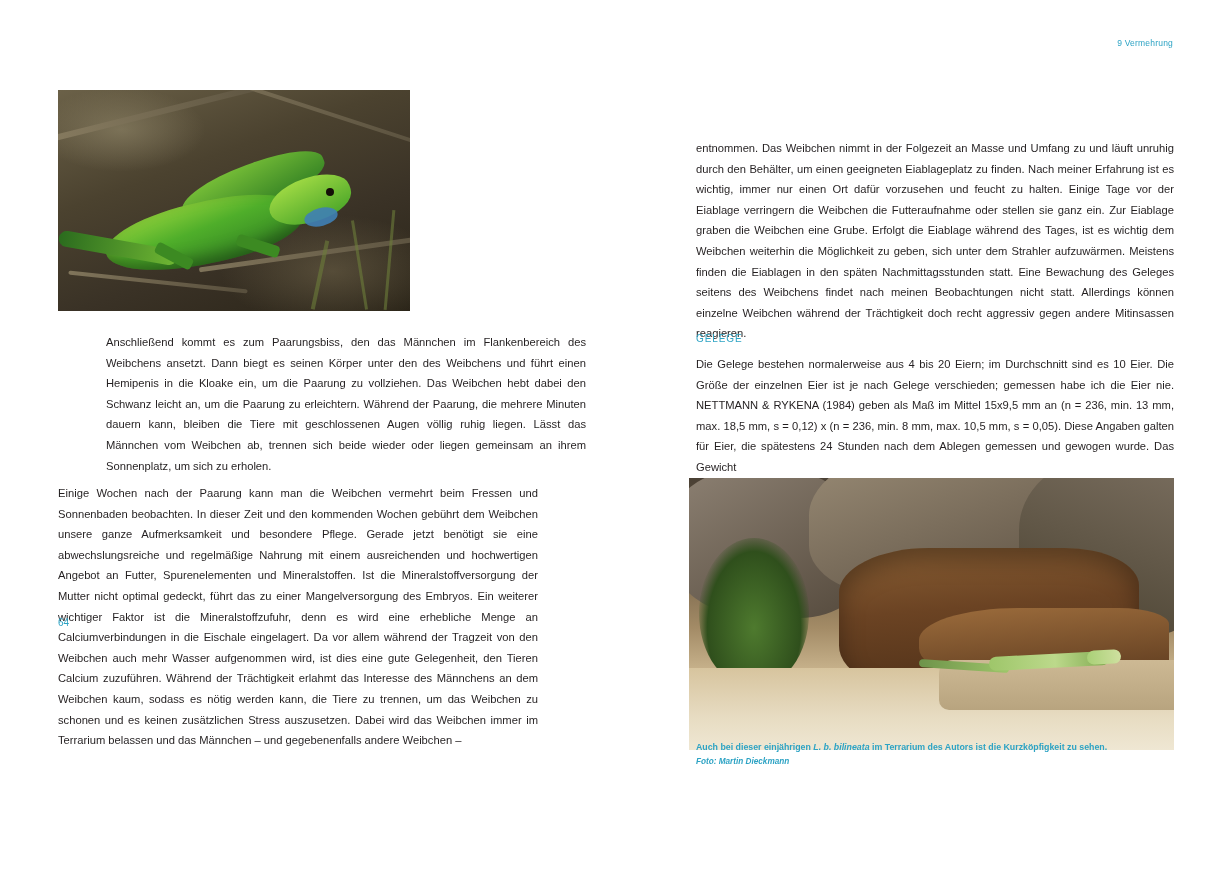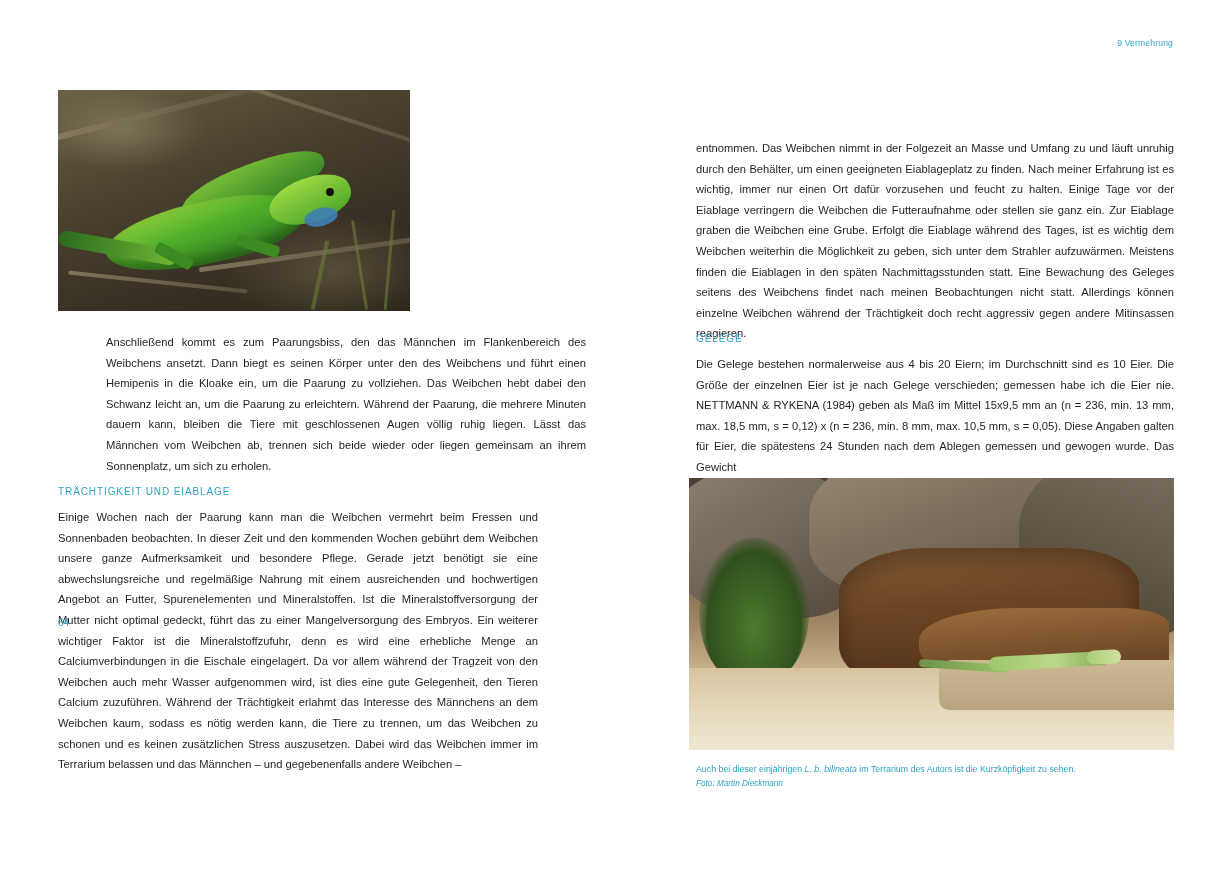--- a/index.html
+++ b/index.html
@@ -262,25 +262,26 @@
   .photo2 .liz2-tail {
     position: absolute; left: 230px; top: 184px; width: 90px; height: 8px;
     background: linear-gradient(90deg, #6e934a, #9ec66a);
     border-radius: 4px;
     transform: rotate(4deg);
   }
 
   .caption-under {
     position: absolute;
     left: 696px;
-    top: 762px;
+    top: 740px;
     width: 478px;
     font-size: 8.8px;
     line-height: 14px;
     color: #2da3c4;
+    font-weight: bold;
   }
   .caption-under i { font-style: italic; }
   .caption-under .credit {
     display: block;
     font-style: italic;
     font-size: 8.2px;
     margin-top: 1px;
   }
 
   .folio {
@@ -317,21 +318,20 @@
       <div class="grass g2"></div>
       <div class="grass g3"></div>
     </div>
 
 
     <div class="para-block-left">
       <p class="body">Anschließend kommt es zum Paarungsbiss, den das Männchen im Flankenbereich des Weibchens ansetzt. Dann biegt es seinen Körper unter den des Weibchens und führt einen Hemipenis in die Kloake ein, um die Paarung zu vollziehen. Das Weibchen hebt dabei den Schwanz leicht an, um die Paarung zu erleichtern. Während der Paarung, die mehrere Minuten dauern kann, bleiben die Tiere mit geschlossenen Augen völlig ruhig liegen. Lässt das Männchen vom Weibchen ab, trennen sich beide wieder oder liegen gemeinsam an ihrem Sonnenplatz, um sich zu erholen.</p>
     </div>
 
     <div class="section-left">
-      <h2 class="section">TRÄCHTIGKEIT UND EIABLAGE</h2>
       <p class="body">Einige Wochen nach der Paarung kann man die Weibchen vermehrt beim Fressen und Sonnenbaden beobachten. In dieser Zeit und den kommenden Wochen gebührt dem Weibchen unsere ganze Aufmerksamkeit und besondere Pflege. Gerade jetzt benötigt sie eine abwechslungsreiche und regelmäßige Nahrung mit einem ausreichenden und hochwertigen Angebot an Futter, Spurenelementen und Mineralstoffen. Ist die Mineralstoffversorgung der Mutter nicht optimal gedeckt, führt das zu einer Mangelversorgung des Embryos. Ein weiterer wichtiger Faktor ist die Mineralstoffzufuhr, denn es wird eine erhebliche Menge an Calciumverbindungen in die Eischale eingelagert. Da vor allem während der Tragzeit von den Weibchen auch mehr Wasser aufgenommen wird, ist dies eine gute Gelegenheit, den Tieren Calcium zuzuführen. Während der Trächtigkeit erlahmt das Interesse des Männchens an dem Weibchen kaum, sodass es nötig werden kann, die Tiere zu trennen, um das Weibchen zu schonen und es keinen zusätzlichen Stress auszusetzen. Dabei wird das Weibchen immer im Terrarium belassen und das Männchen – und gegebenenfalls andere Weibchen –</p>
     </div>
 
     <div class="folio folio-left">64</div>
   </div>
 
   <div class="page page-right">
     <div class="running-head">9 Vermehrung</div>
     <div class="folio folio-right">65</div>
   </div>

